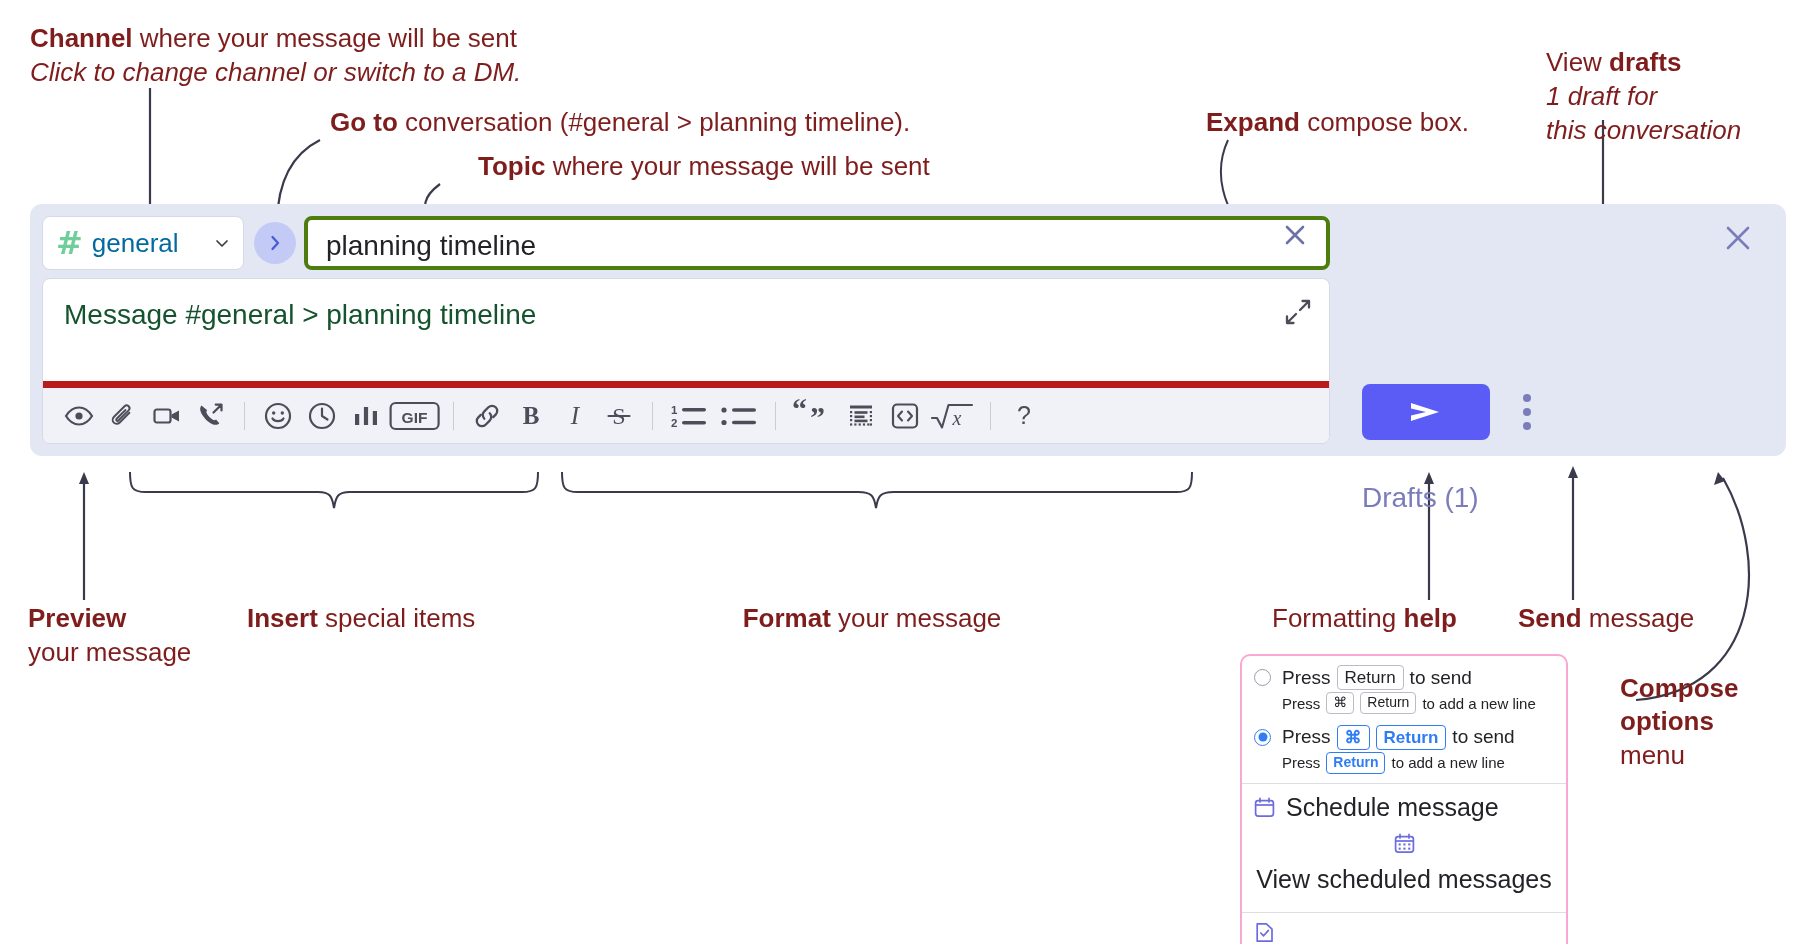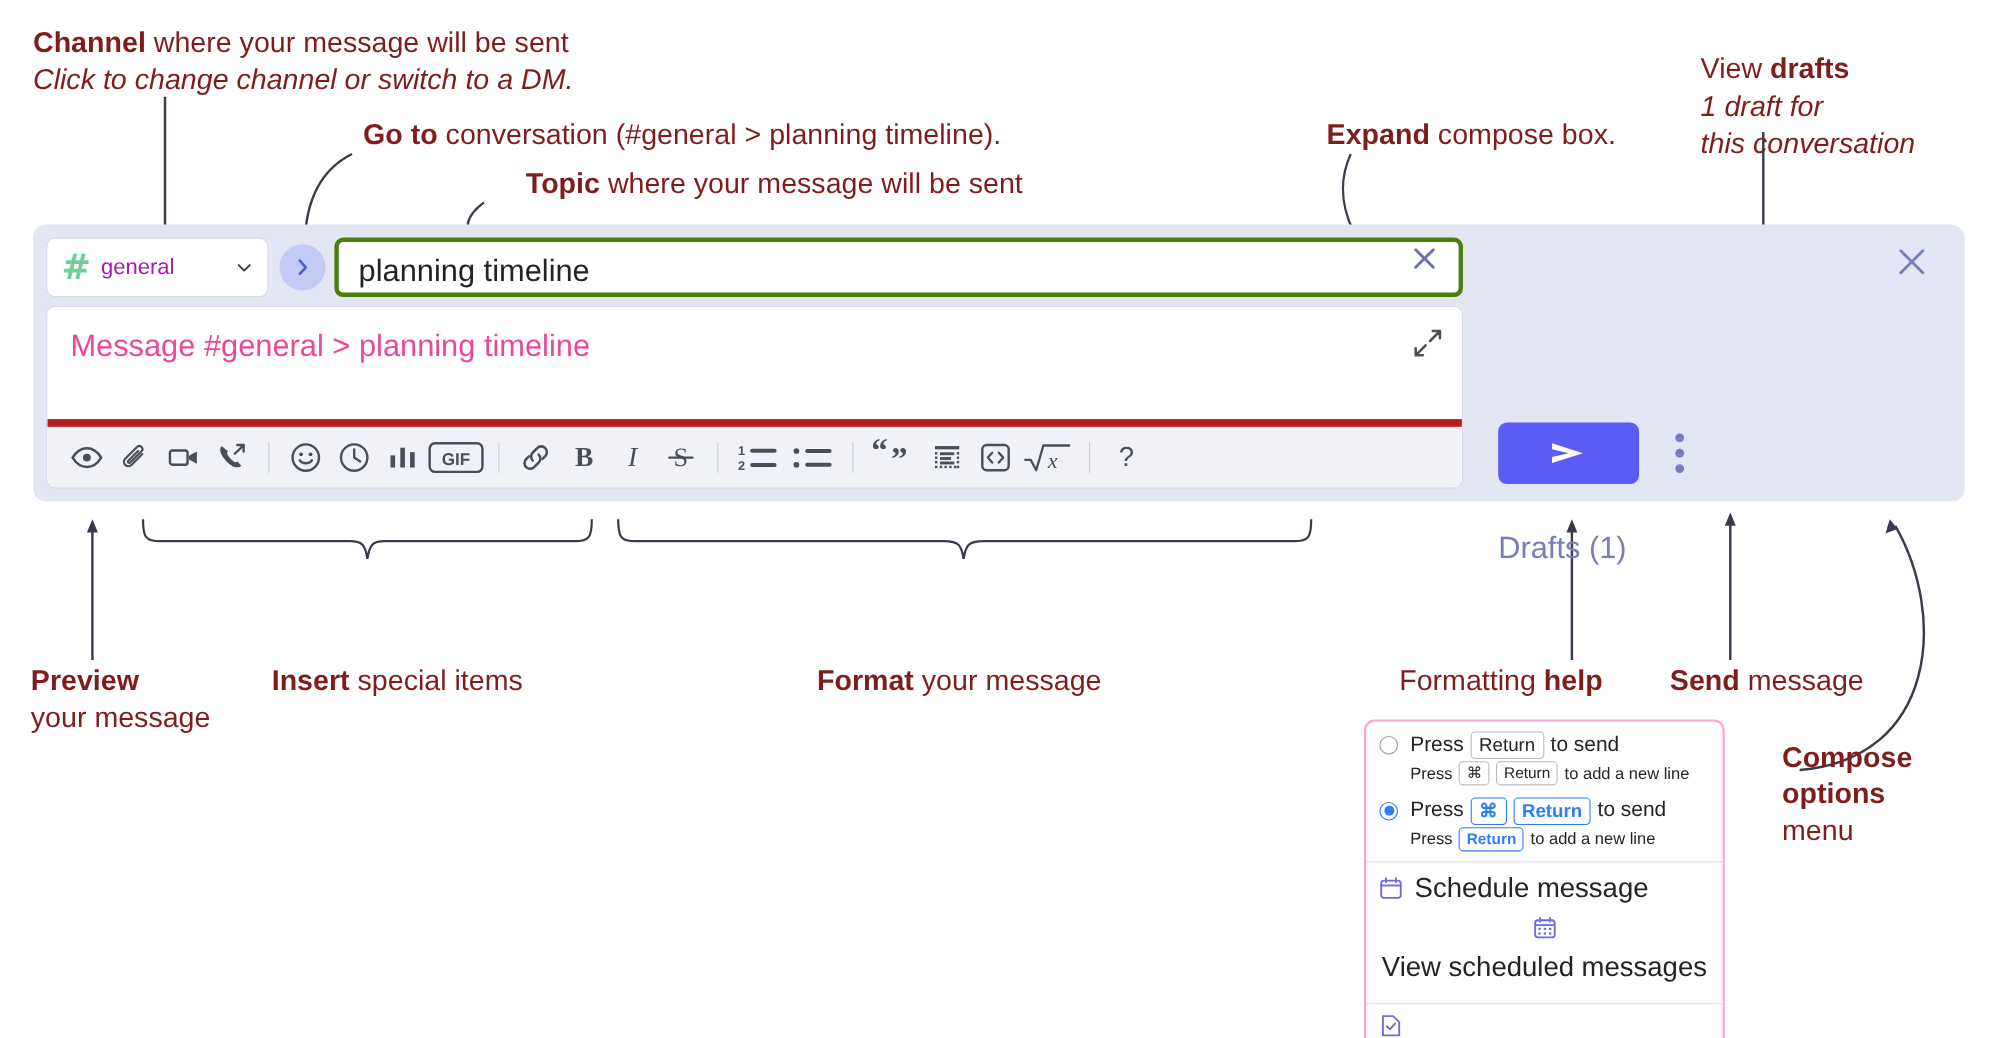--- a/index.html
+++ b/index.html
@@ -40,21 +40,21 @@
     width:202px;height:54px;background:#ffffff;border:1px solid #d7dae6;
     border-radius:8px;box-sizing:border-box;
     display:flex;align-items:center;gap:9px;padding:0 13px;
     cursor:pointer;
   }
   #channel-picker .hash{
     color:#6fce9a;font-size:32px;font-weight:bold;line-height:1;
     font-family:"DejaVu Sans", sans-serif;
   }
   #channel-picker .chan-name{
-    font-size:20px;color:#a21caf;flex:1;
+    font-size:26px;color:#0369a1;flex:1;
   }
   .caret{width:16px;height:16px;}
   #goto-btn{
     width:42px;height:42px;border-radius:50%;
     background:#c3caf5;margin:0 8px 0 10px;
     display:flex;align-items:center;justify-content:center;
     cursor:pointer;flex:none;
   }
   #topic-field{
     flex:1;height:54px;background:#ffffff;border:4px solid #4d7c0f;
@@ -68,21 +68,21 @@
   }
   #topic-clear{width:30px;height:30px;cursor:pointer;flex:none;}
 
   
   #message-body{
     position:absolute;left:0;top:62px;width:1288px;height:166px;
     background:#ffffff;border:1px solid #d7dae6;border-radius:8px;
     box-sizing:border-box;overflow:hidden;
   }
   #message-placeholder{
-    position:absolute;left:21px;top:20px;font-size:28px;color:#ec4899;
+    position:absolute;left:21px;top:20px;font-size:28px;color:#14532d;
   }
   #expand-btn{
     position:absolute;right:16px;top:18px;width:30px;height:30px;cursor:pointer;
   }
   #toolbar{
     position:absolute;left:0;right:0;bottom:0;height:62px;
     background:#f1f2f8;border-top:7px solid #b91c1c;
     display:flex;align-items:center;padding:0 14px;
     box-sizing:border-box;
   }

